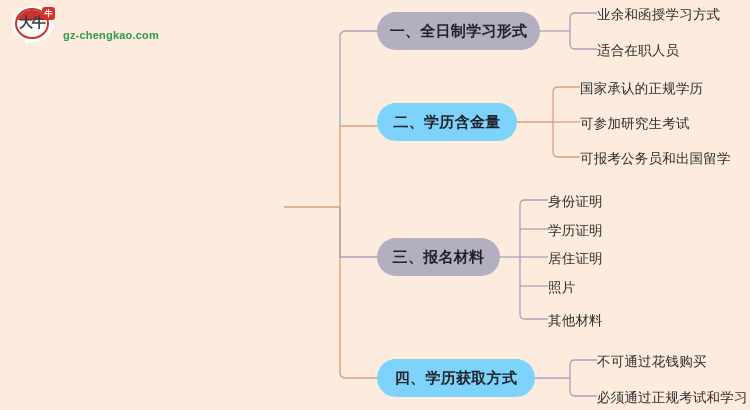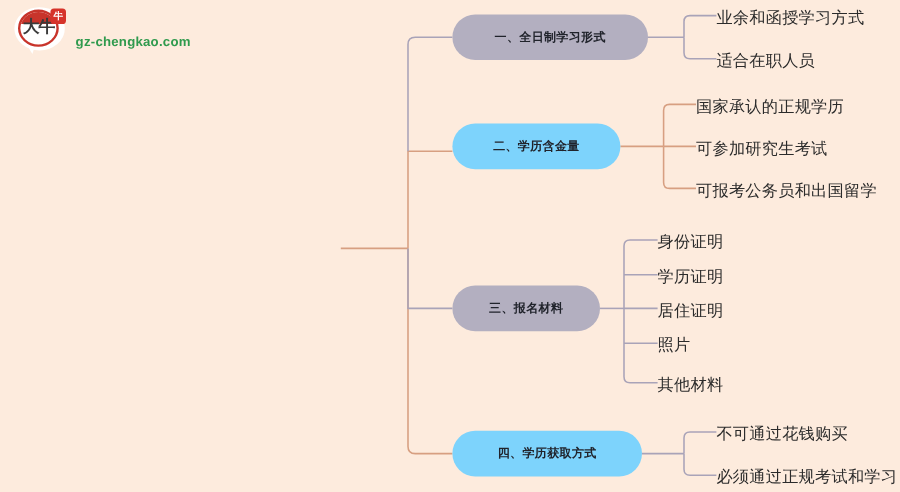--- a/index.html
+++ b/index.html
@@ -143,21 +143,21 @@
   
   .branch-node {
     position: absolute;
     height: 38px;
     border-radius: 19px;
     display: flex;
     align-items: center;
     justify-content: center;
   }
   .branch-node .node-label {
-    font-size: 10px;
+    font-size: 15px;
     font-weight: bold;
     color: #20232b;
     letter-spacing: 0.3px;
     white-space: nowrap;
   }
   .branch-purple { background: #b3afc0; }
   .branch-tan    { background: #7dd3fc; }
 
   #branch-1 { left: 377px; top: 12px;  width: 163px; }
   #branch-2 { left: 377px; top: 103px; width: 140px; }

